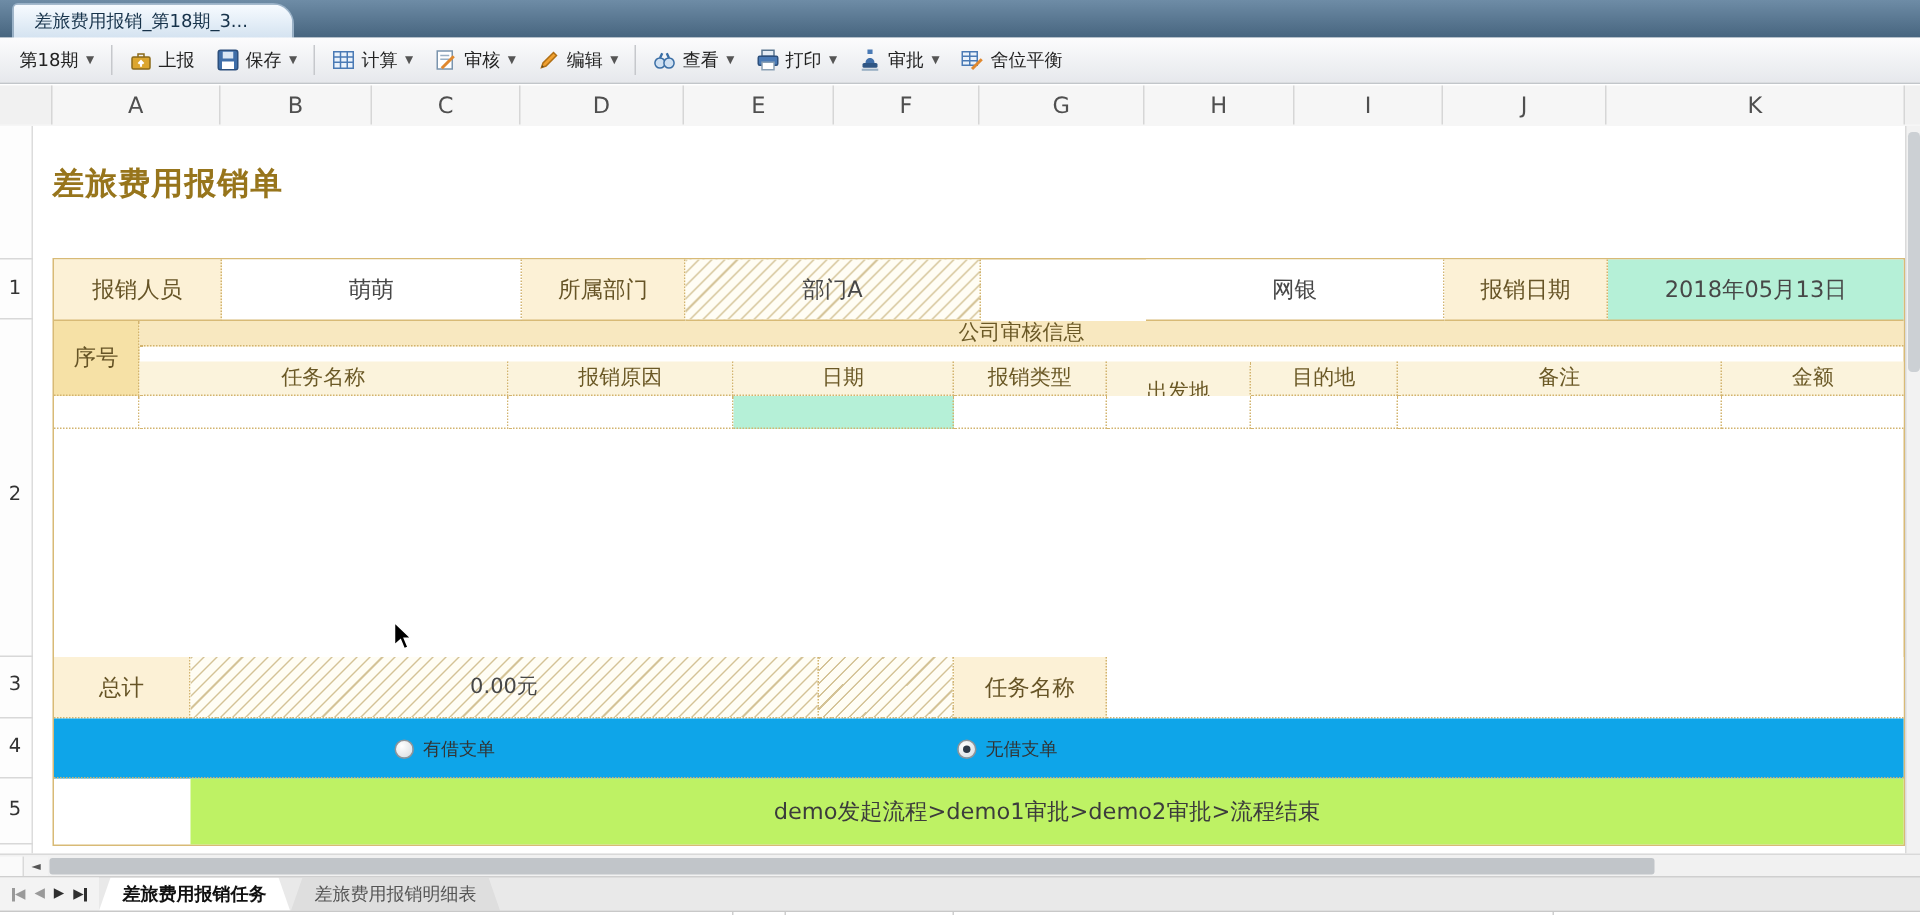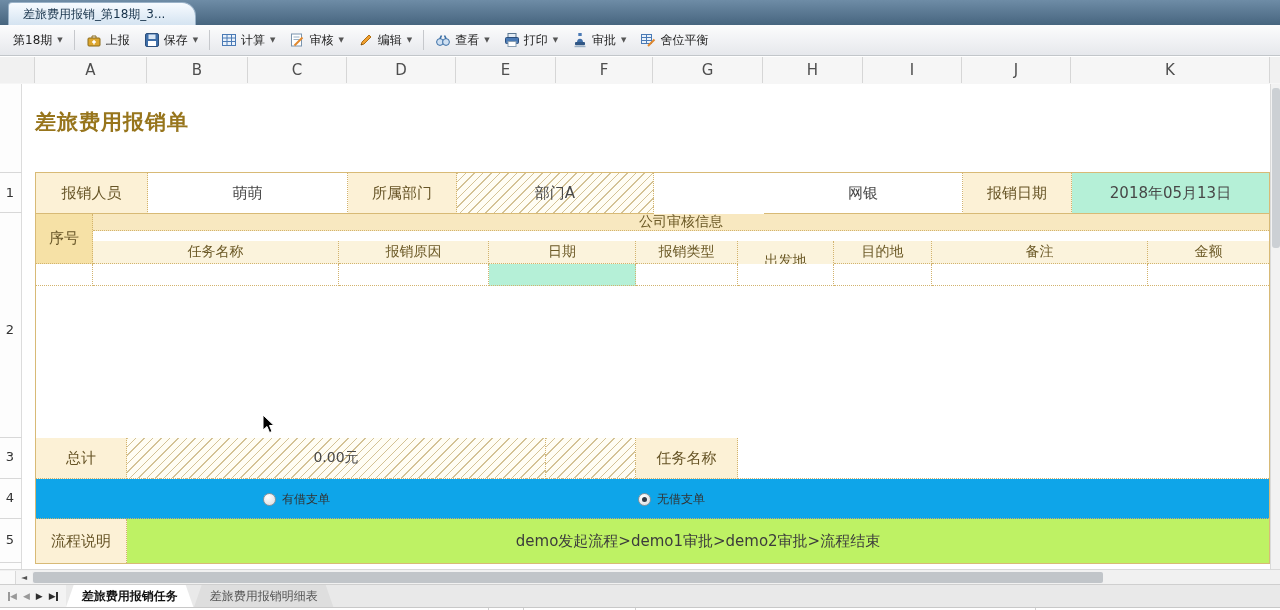--- a/index.html
+++ b/index.html
@@ -270,21 +270,20 @@
         <div class="radio-item" style="left:227px">
           <span class="radio"></span>
           <span>有借支单</span>
         </div>
         <div class="radio-item" style="left:602px">
           <span class="radio checked"></span>
           <span>无借支单</span>
         </div>
       </div>
 
-      <div class="fcell lbl" style="left:0;top:346px;width:91px;height:44px;border-bottom:none">流程说明</div>
       <div class="fcell flowbg noborder" style="left:91px;top:346px;width:1142px;height:44px;border-bottom:none">demo发起流程&gt;demo1审批&gt;demo2审批&gt;流程结束</div>
 
     </div>
 
     <svg class="cursor" width="14" height="20">
       <path d="M1,1 L1,16 L5,12.5 L7.5,18.5 L10,17.5 L7.5,11.5 L12,11.5 Z" fill="#000" stroke="#fff" stroke-width="1"></path>
     </svg>
   </div>
 
   <div class="vscroll">

